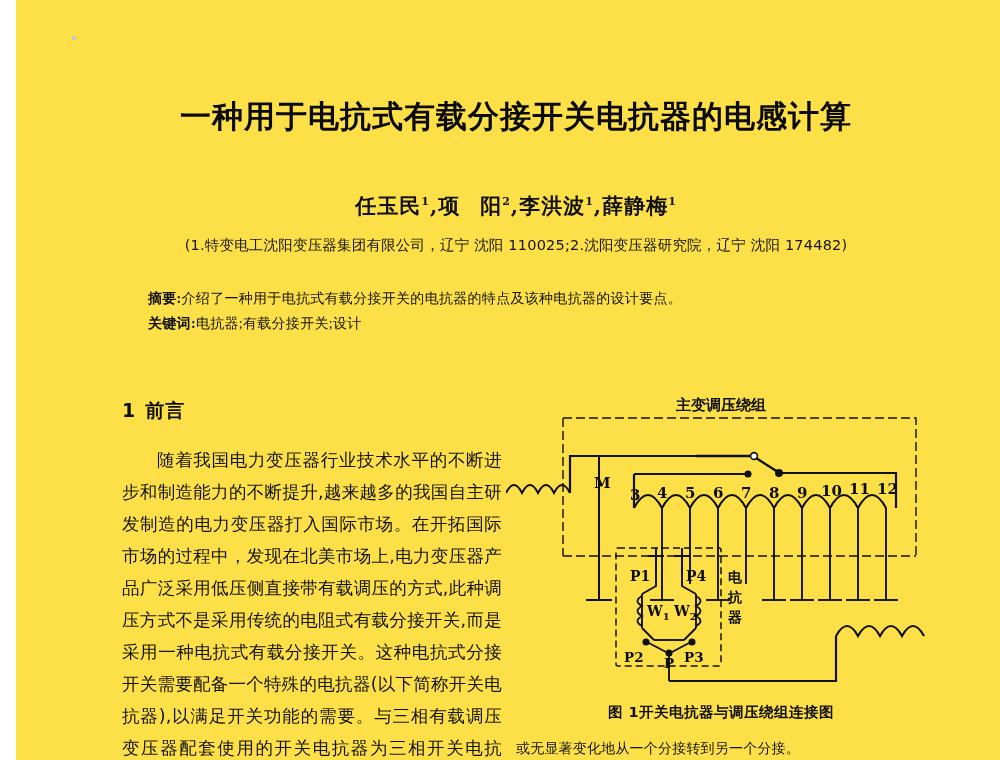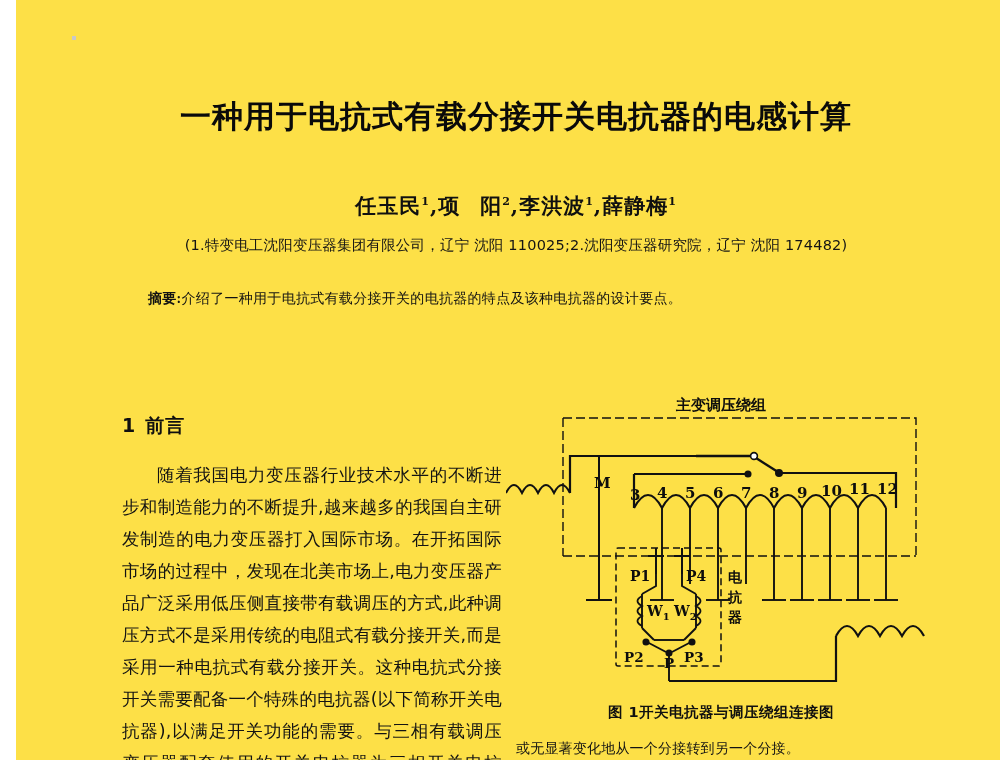--- a/index.html
+++ b/index.html
@@ -97,21 +97,21 @@
   
   .col-left {
     position: absolute;
     left: 106px; top: 398px;
     width: 380px;
   }
   .sec-head {
     font-size: 19px;
     font-weight: bold;
     color: #0f0f0f;
-    margin: 15px 0 20px 0;
+    margin: 0 0 20px 0;
     letter-spacing: 1px;
   }
   .sec-head .num { margin-right: 9px; }
 
   .body-par {
     font-size: 17.5px;
     line-height: 32px;
     color: #131313;
     text-align: justify;
     text-justify: inter-character;
@@ -168,20 +168,23 @@
 
   <div class="authors">
     <span>任玉民</span><sup>1</sup><span>,</span><span>项</span><span class="gap-space"></span><span>阳</span><sup>2</sup><span>,</span><span>李洪波</span><sup>1</sup><span>,</span><span>薛静梅</span><sup>1</sup>
   </div>
 
   <div class="affiliation">(1.特变电工沈阳变压器集团有限公司，辽宁 沈阳 110025;2.沈阳变压器研究院，辽宁 沈阳 174482)</div>
 
   <div class="abstract-block">
     <div class="abstract-line">
       <span class="lbl">摘要:</span><span>介绍了一种用于电抗式有载分接开关的电抗器的特点及该种电抗器的设计要点。</span>
+    </div>
+    <div class="keywords-line">
+      <span class="lbl">关键词:</span><span>电抗器;有载分接开关;设计</span>
     </div>
   </div>
 
   <div class="col-left">
     <div class="sec-head">
       <span class="num">1</span><span>前言</span>
     </div>
     <p class="body-par">随着我国电力变压器行业技术水平的不断进步和制造能力的不断提升,越来越多的我国自主研发制造的电力变压器打入国际市场。在开拓国际市场的过程中，发现在北美市场上,电力变压器产品广泛采用低压侧直接带有载调压的方式,此种调压方式不是采用传统的电阻式有载分接开关,而是采用一种电抗式有载分接开关。这种电抗式分接开关需要配备一个特殊的电抗器(以下简称开关电抗器),以满足开关功能的需要。与三相有载调压变压器配套使用的开关电抗器为三相开关电抗器，与单相有</p>
   </div>
 

